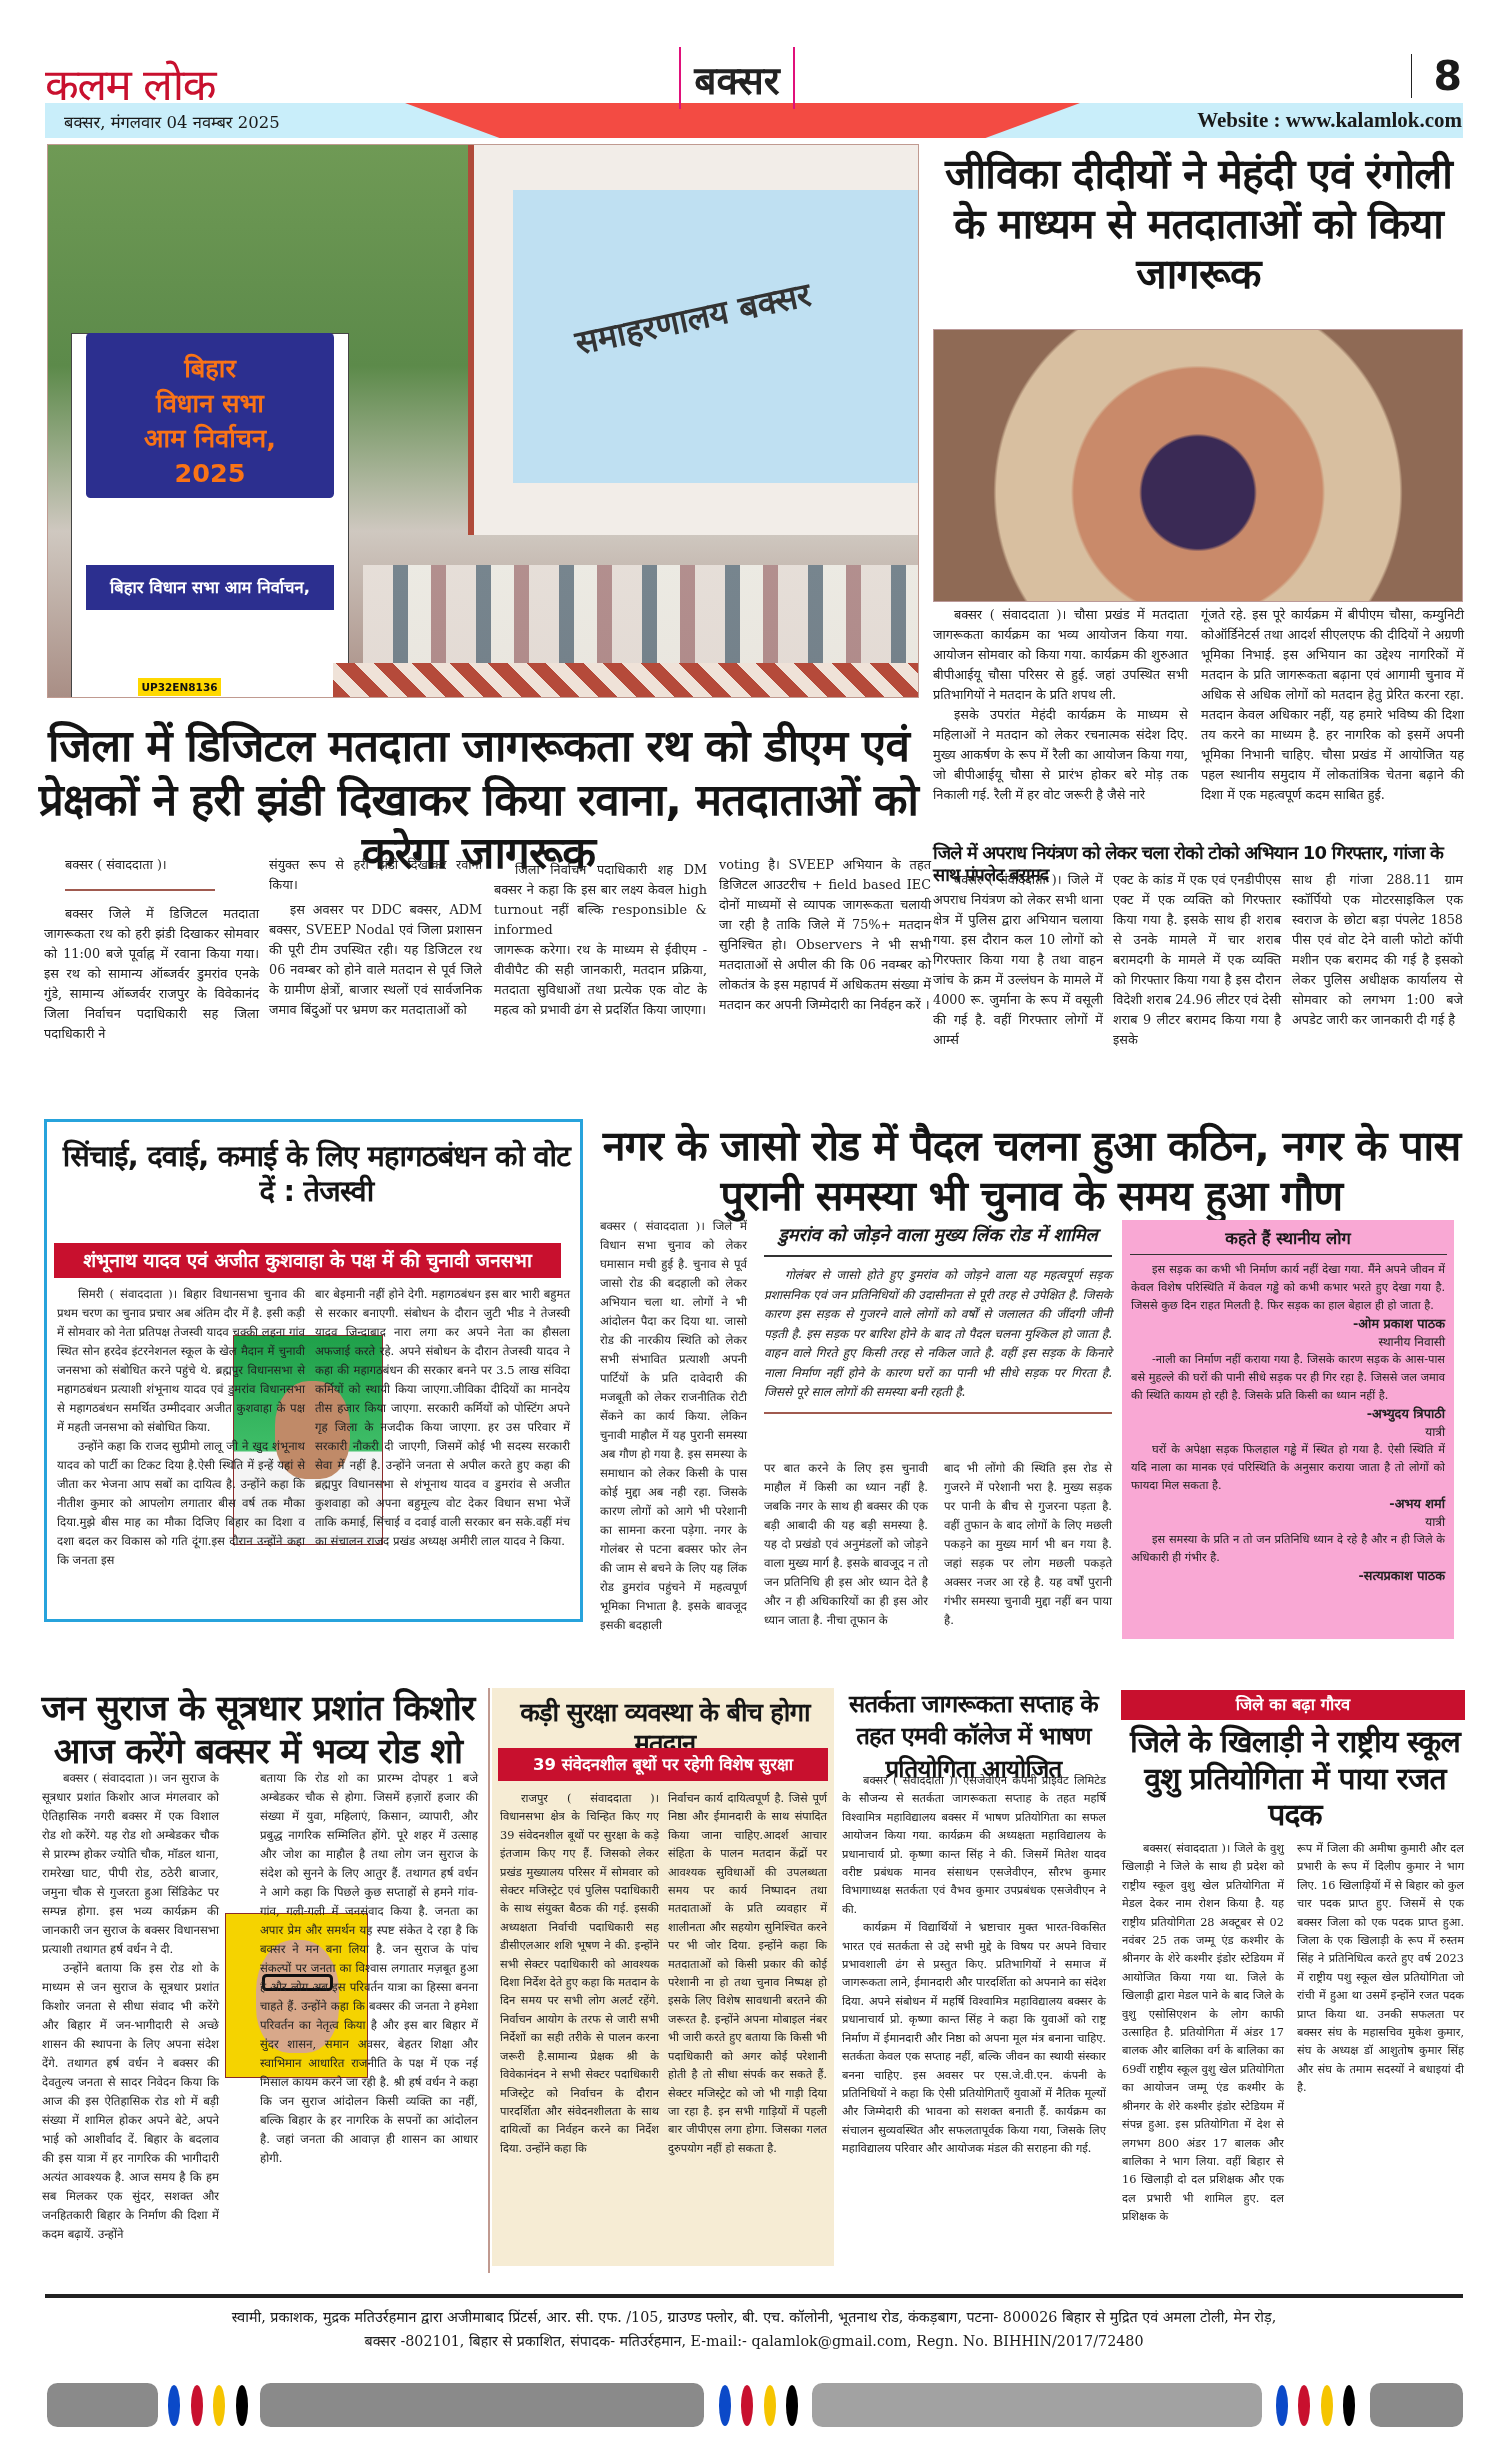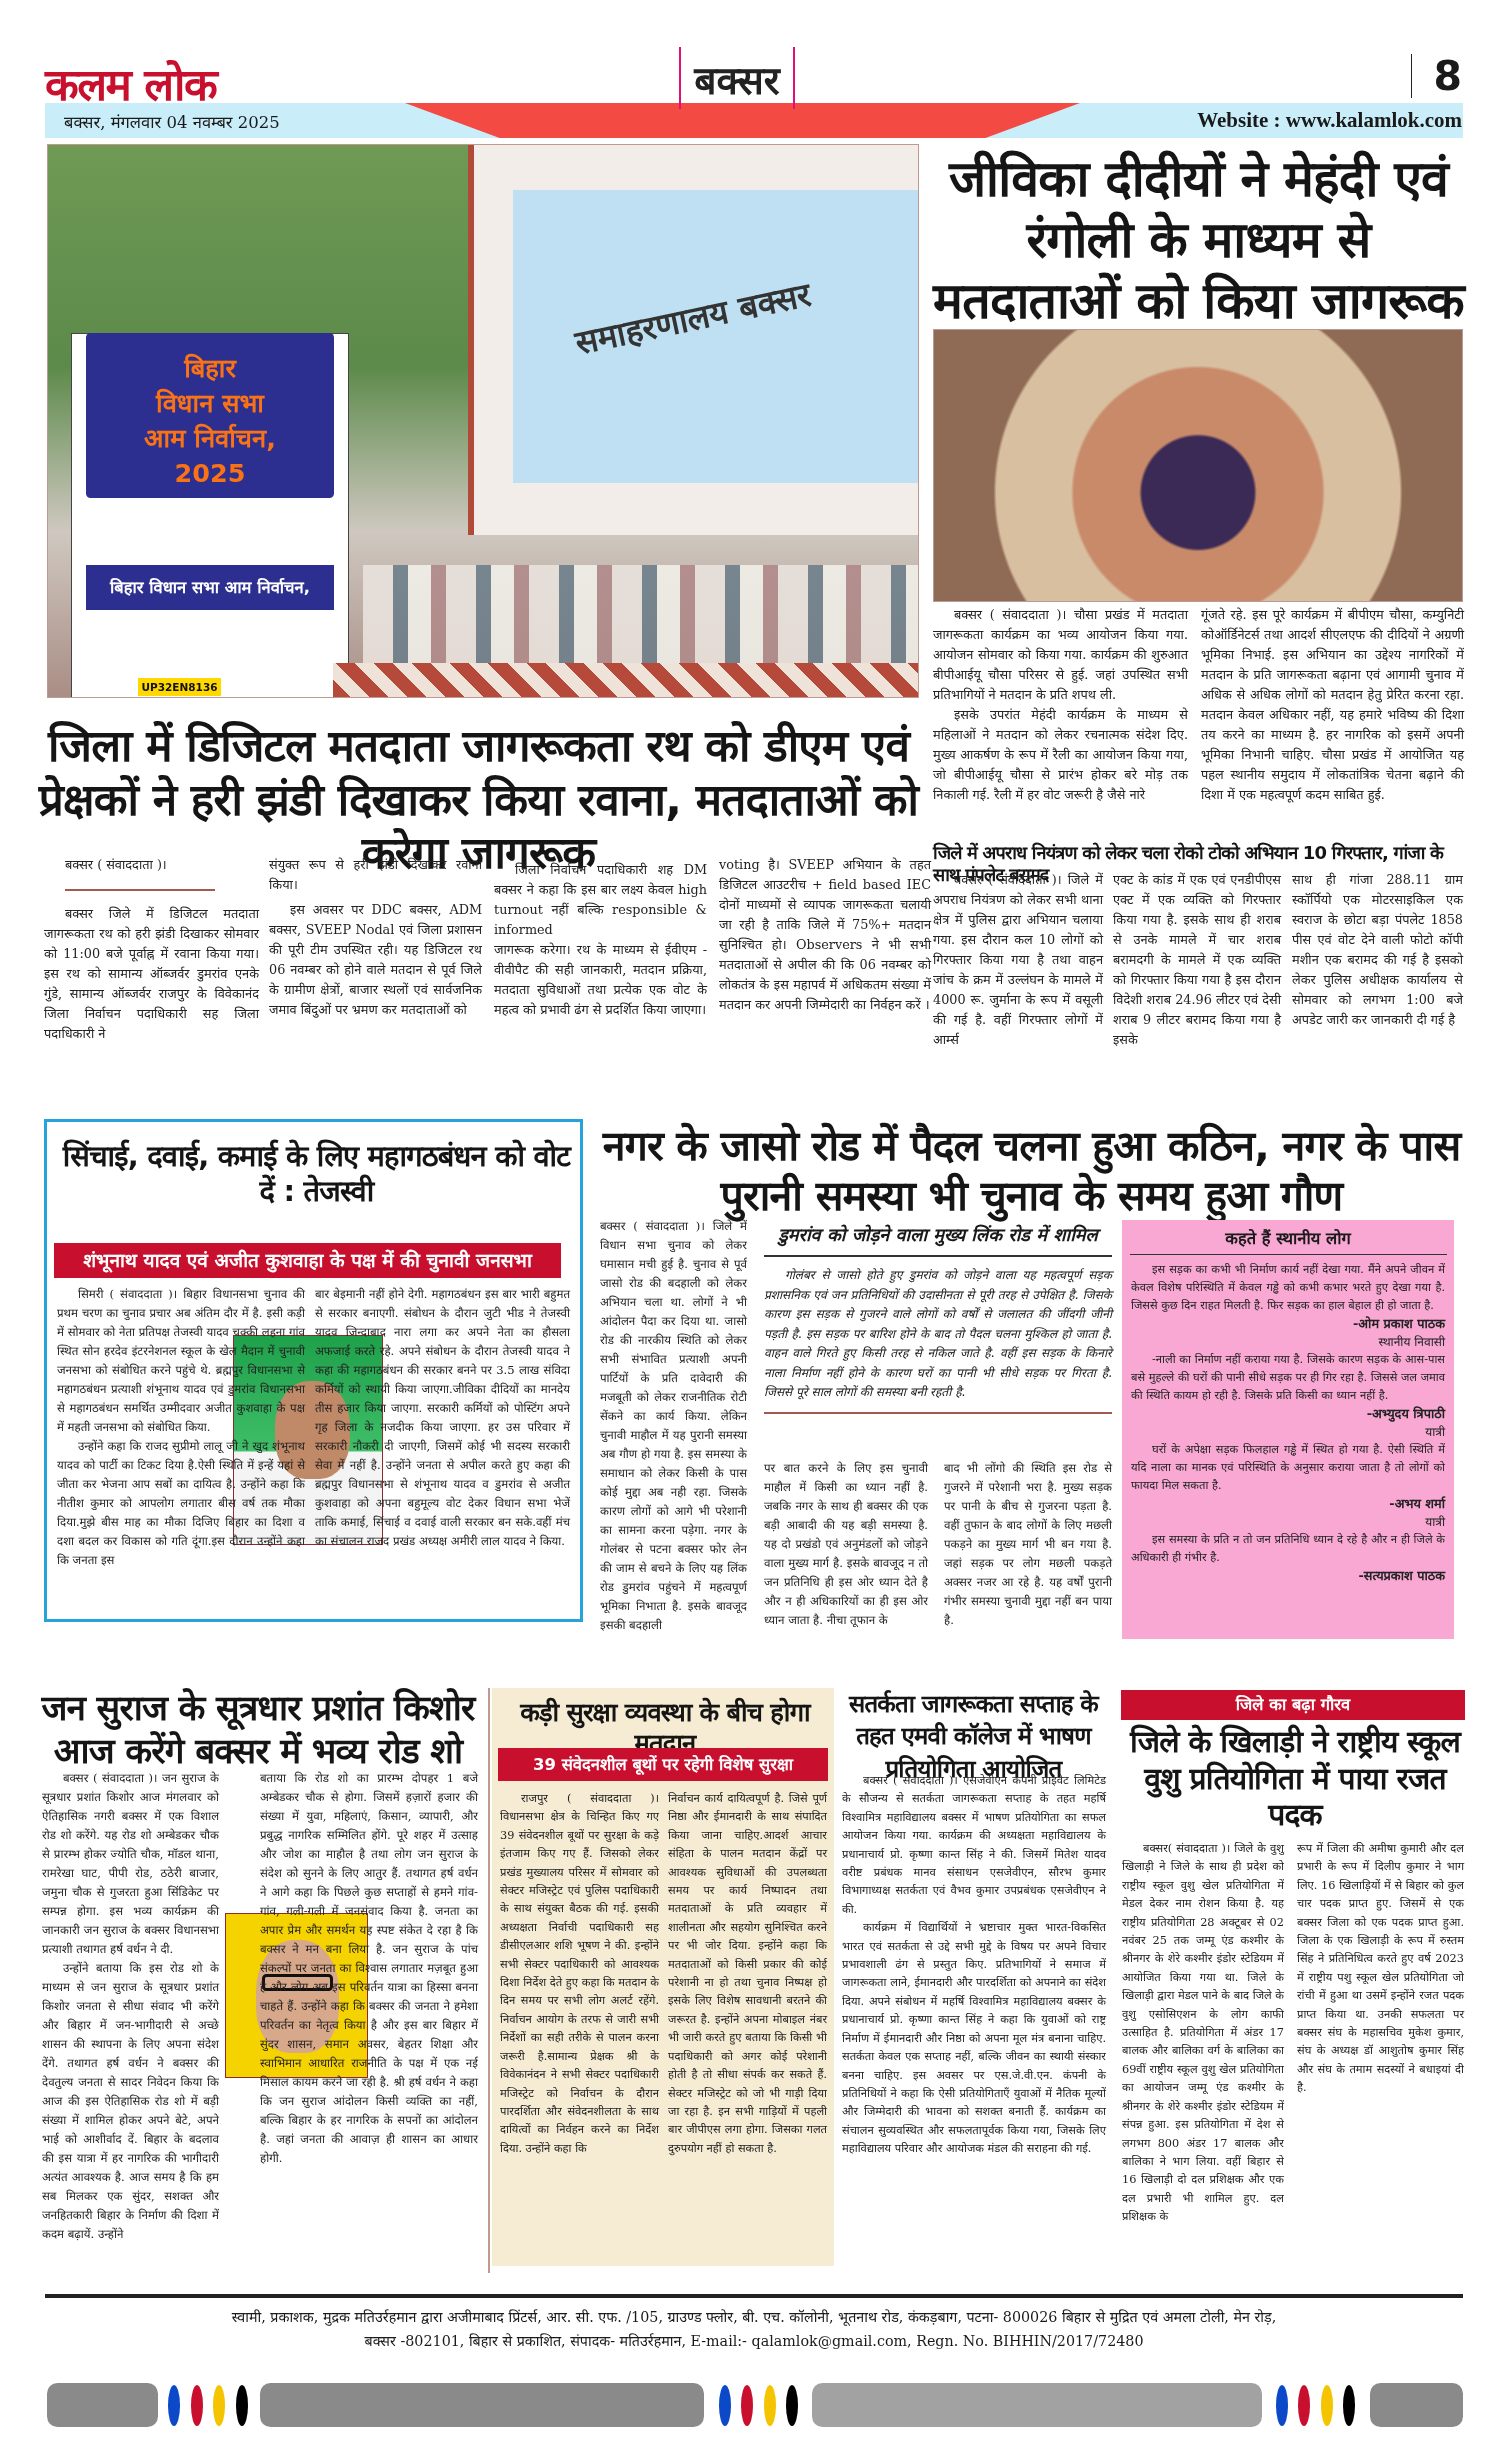--- a/index.html
+++ b/index.html
@@ -1,21 +1,21 @@
 <!DOCTYPE html>
 <html style="font-size:12px"><head>
 <meta charset="utf-8">
 <style>
   * { box-sizing: border-box; margin: 0; padding: 0; }
   html, body { width: 1507px; height: 2438px; background: #ffffff; overflow: hidden; }
   body { position: relative; font-family: "DejaVu Sans", sans-serif; color: #1a1a1a; }
   .abs { position: absolute; }
 
   
-  .logo { left: 45px; top: 53px; font-size: 44px; font-weight: bold; color: #c8102e; letter-spacing: -1.5px; }
+  .logo { left: 45px; top: 53px; font-size: 44px; font-weight: normal; color: #c8102e; letter-spacing: -1.5px; }
   .city-tag { left: 679px; top: 47px; width: 116px; height: 62px; border-left: 2.3px solid #e0107a; border-right: 2.3px solid #e0107a; display:flex; align-items:center; justify-content:center; font-size: 39px; font-weight: bold; color: #222; }
   .page-num { left: 1411px; top: 54px; width: 51px; height: 44px; border-left: 1.5px solid #222; font-size: 41px; font-weight: bold; text-align: right; line-height: 44px; }
   .date-band { left: 45px; top: 103px; width: 1418px; height: 35px; background: #c9eefa; }
   .red-trap { left: 405px; top: 103px; width: 675px; height: 35px; background: #f34b43; clip-path: polygon(0 0, 100% 0, 86% 100%, 14% 100%); }
   .dateline { left: 64px; top: 110px; font-family: "DejaVu Serif", serif; font-size: 16.5px; }
   .website { right: 45px; top: 108px; font-family: "Liberation Serif", serif; font-size: 21px; font-weight: bold; }
 
   
   .photo { overflow: hidden; }
   .photo-main { left: 47px; top: 144px; width: 872px; height: 554px; background: linear-gradient(180deg,#6f9a55 0%,#5c8a4a 40%,#cfc8c0 70%,#a98e85 100%); border: 1.5px solid #c09a90; }
@@ -31,21 +31,21 @@
 
   .photo-mehndi { left: 933px; top: 329px; width: 530px; height: 273px; background: radial-gradient(circle at 50% 60%, #3a2a55 0 18%, #c98a6a 19% 40%, #d8bfa0 41% 65%, #8f6a55 66%); border: 1.5px solid #b99; }
   .photo-tejashwi { left: 233px; top: 1335px; width: 150px; height: 210px; background: linear-gradient(180deg,#1fa04a 0%,#3fbe68 55%,#f4f4f4 56%); border: 1.5px solid #8a2a2a; }
   .photo-tejashwi .face { position:absolute; left: 41px; top: 45px; width: 75px; height: 98px; background:#c08a68; border-radius: 45% 45% 40% 40%; }
   .photo-pk { left: 225px; top: 1913px; width: 143px; height: 165px; background: linear-gradient(180deg,#f5d300 0%,#f5d300 100%); border: 1.5px solid #8a2a2a; }
   .photo-pk .face { position:absolute; left: 30px; top: 26px; width: 83px; height: 113px; background:#d8a88a; border-radius: 45% 45% 40% 40%; }
   .photo-pk .glasses { position:absolute; left: 36px; top: 60px; width: 71px; height: 16.5px; border: 3.8px solid #111; border-radius: 4.5px; }
 
   
   .hl { font-weight: bold; color: #151515; line-height: 1.22; text-align: center; letter-spacing: -0.8px; }
-  .hl-mehndi { left: 930px; top: 149px; width: 537px; font-size: 50px; }
+  .hl-mehndi { left: 930px; top: 149px; width: 537px; font-size: 41px; }
   .hl-main { left: 30px; top: 719px; width: 897px; font-size: 44px; }
   .hl-crime { left: 933px; top: 842px; width: 537px; font-size: 18px; text-align: left; }
   .hl-tej { left: 54px; top: 1139px; width: 525px; font-size: 29px; }
   .hl-jasso { left: 594px; top: 1121px; width: 875px; font-size: 41px; }
   .hl-pk { left: 33px; top: 1687px; width: 450px; font-size: 35px; }
   .hl-sec { left: 500px; top: 1697px; width: 330px; font-size: 25.5px; }
   .hl-speech { left: 842px; top: 1688px; width: 263px; font-size: 24px; line-height: 1.35; }
   .hl-wushu { left: 1124px; top: 1724px; width: 342px; font-size: 30px; }
 
   .red-strip { background: #c8102e; color: #fff; font-weight: bold; text-align: center; }

